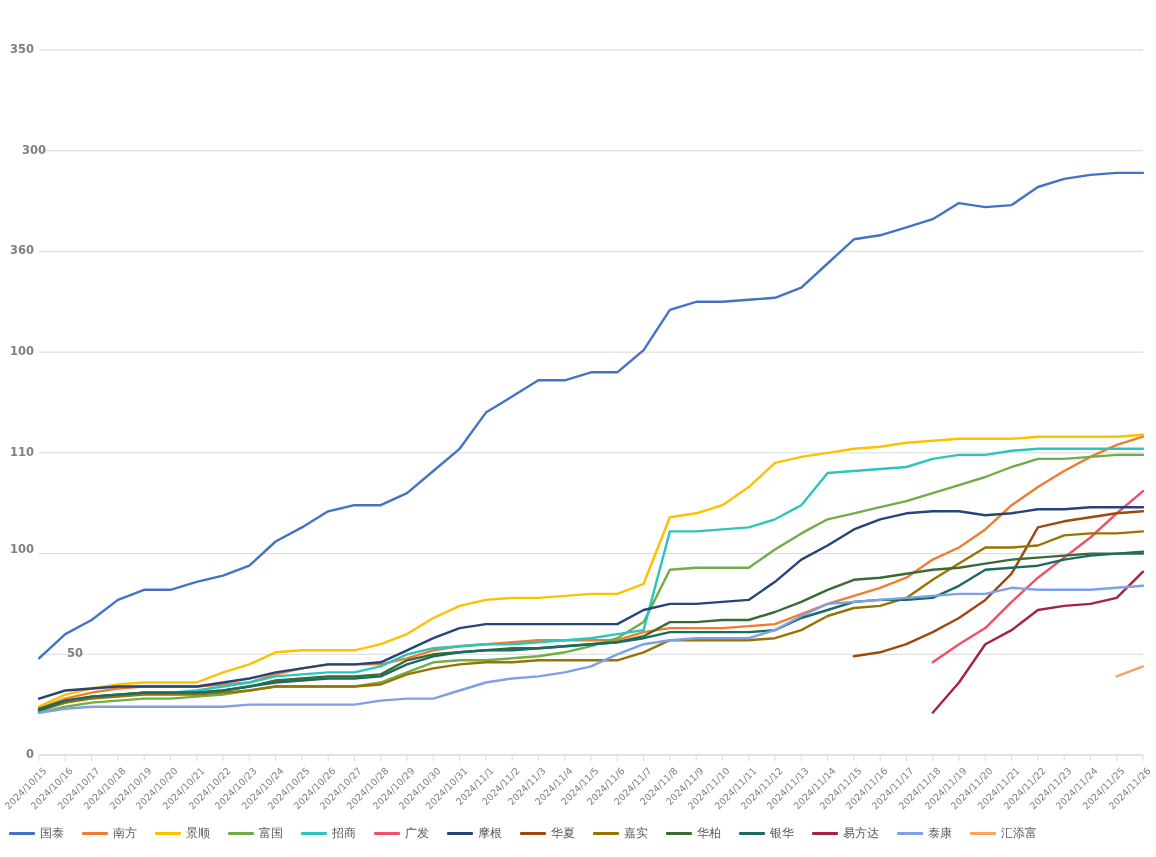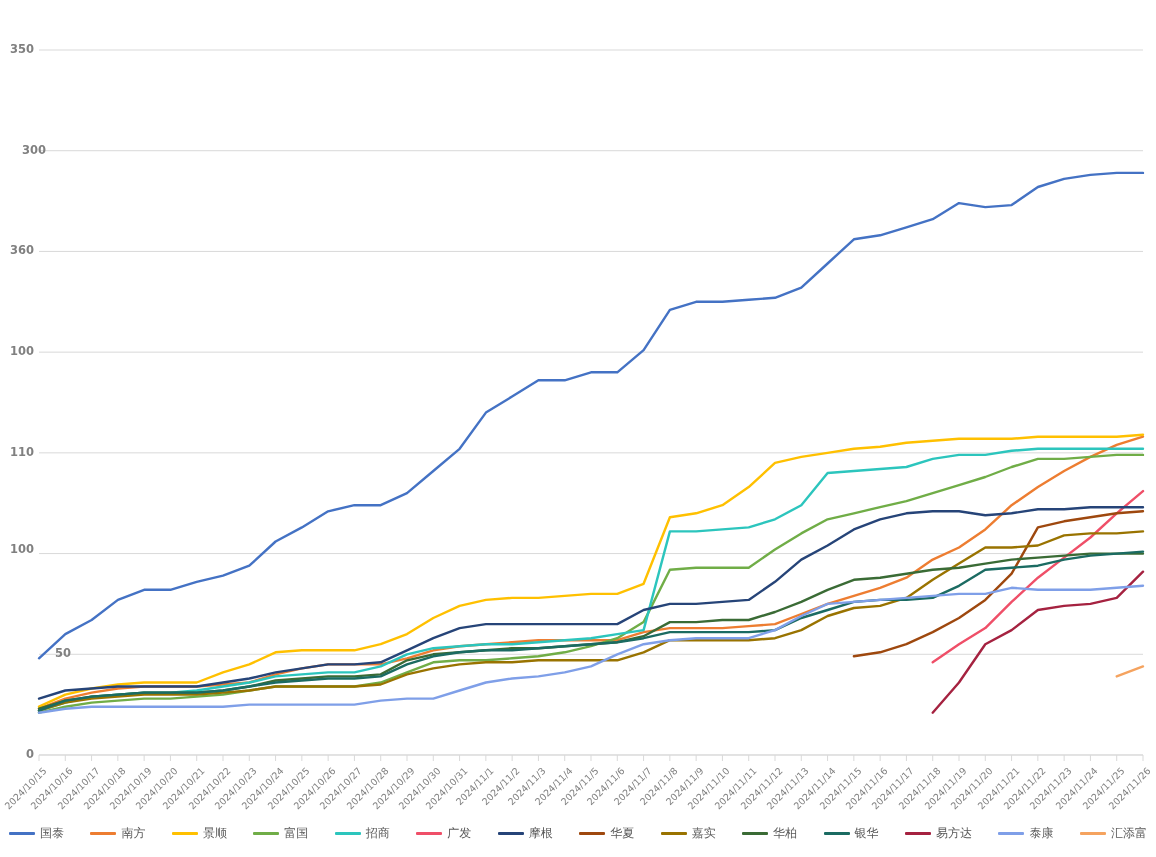--- a/index.html
+++ b/index.html
@@ -20,21 +20,21 @@
     font-family:"DejaVu Sans","Liberation Sans",sans-serif;width:34px;font-weight:bold;
   }
   .xtick-label{
     position:absolute;font-size:9.5px;color:#808080;white-space:nowrap;
     transform-origin:right top;transform:rotate(-45deg);
     font-family:"DejaVu Sans","Liberation Sans",sans-serif;
   }
 
   #legend{
     position:absolute;left:0;top:818px;width:1156px;height:30px;
-    display:flex;align-items:center;justify-content:space-between;gap:0px;
+    display:flex;align-items:center;justify-content:flex-start;gap:0px;
   }
   .legend-item{display:flex;align-items:center;margin:0 9px;}
   .legend-swatch{display:inline-block;width:26px;height:3px;border-radius:1px;margin-right:5px;}
   .legend-text{font-size:12px;color:#595959;font-family:"DejaVu Sans","Liberation Sans",sans-serif;}
 </style>
 </head>
 <body>
 
 <div id="root">
 
@@ -109,21 +109,21 @@
           <polyline points="39.0,710.7 65.3,702.6 91.6,698.6 117.9,696.6 144.1,694.6 170.4,694.6 196.7,694.6 223.0,692.6 249.3,690.5 275.6,686.5 301.9,686.5 328.1,686.5 354.4,686.5 380.7,684.5 407.0,674.4 433.3,668.4 459.6,664.4 485.9,662.3 512.1,662.3 538.4,660.3 564.7,660.3 591.0,660.3 617.3,660.3 643.6,652.3 669.9,640.2 696.1,640.2 722.4,640.2 748.7,640.2 775.0,638.2 801.3,630.1 827.6,616.0 853.9,608.0 880.1,605.9 906.4,597.9 932.7,579.8 959.0,563.6 985.3,547.5 1011.6,547.5 1037.9,545.5 1064.1,535.4 1090.4,533.4 1116.7,533.4 1143.0,531.4" fill="none" stroke="#997300" stroke-width="2.4" stroke-linejoin="round" stroke-linecap="round"></polyline>
           <polyline points="39.0,708.7 65.3,700.6 91.6,696.6 117.9,694.6 144.1,692.6 170.4,692.6 196.7,692.6 223.0,690.5 249.3,686.5 275.6,680.5 301.9,678.5 328.1,676.4 354.4,676.4 380.7,674.4 407.0,660.3 433.3,654.3 459.6,652.3 485.9,650.3 512.1,648.2 538.4,648.2 564.7,646.2 591.0,644.2 617.3,642.2 643.6,636.2 669.9,622.1 696.1,622.1 722.4,620.0 748.7,620.0 775.0,612.0 801.3,601.9 827.6,589.8 853.9,579.8 880.1,577.7 906.4,573.7 932.7,569.7 959.0,567.7 985.3,563.6 1011.6,559.6 1037.9,557.6 1064.1,555.6 1090.4,553.6 1116.7,553.6 1143.0,553.6" fill="none" stroke="#3a6b35" stroke-width="2.4" stroke-linejoin="round" stroke-linecap="round"></polyline>
           <polyline points="39.0,710.7 65.3,700.6 91.6,696.6 117.9,694.6 144.1,692.6 170.4,692.6 196.7,692.6 223.0,690.5 249.3,686.5 275.6,682.5 301.9,680.5 328.1,678.5 354.4,678.5 380.7,676.4 407.0,664.4 433.3,656.3 459.6,652.3 485.9,650.3 512.1,650.3 538.4,648.2 564.7,646.2 591.0,644.2 617.3,642.2 643.6,638.2 669.9,632.1 696.1,632.1 722.4,632.1 748.7,632.1 775.0,630.1 801.3,618.0 827.6,610.0 853.9,601.9 880.1,599.9 906.4,599.9 932.7,597.9 959.0,585.8 985.3,569.7 1011.6,567.7 1037.9,565.7 1064.1,559.6 1090.4,555.6 1116.7,553.6 1143.0,551.6" fill="none" stroke="#1b6b62" stroke-width="2.4" stroke-linejoin="round" stroke-linecap="round"></polyline>
           <polyline points="932.7,712.7 959.0,682.5 985.3,644.2 1011.6,630.1 1037.9,610.0 1064.1,605.9 1090.4,603.9 1116.7,597.9 1143.0,571.7" fill="none" stroke="#a52240" stroke-width="2.4" stroke-linejoin="round" stroke-linecap="round"></polyline>
           <polyline points="39.0,712.7 65.3,708.7 91.6,706.7 117.9,706.7 144.1,706.7 170.4,706.7 196.7,706.7 223.0,706.7 249.3,704.6 275.6,704.6 301.9,704.6 328.1,704.6 354.4,704.6 380.7,700.6 407.0,698.6 433.3,698.6 459.6,690.5 485.9,682.5 512.1,678.5 538.4,676.4 564.7,672.4 591.0,666.4 617.3,654.3 643.6,644.2 669.9,640.2 696.1,638.2 722.4,638.2 748.7,638.2 775.0,630.1 801.3,616.0 827.6,603.9 853.9,601.9 880.1,599.9 906.4,597.9 932.7,595.9 959.0,593.9 985.3,593.9 1011.6,587.8 1037.9,589.8 1064.1,589.8 1090.4,589.8 1116.7,587.8 1143.0,585.8" fill="none" stroke="#7f9fe8" stroke-width="2.4" stroke-linejoin="round" stroke-linecap="round"></polyline>
           <polyline points="1116.7,676.4 1143.0,666.4" fill="none" stroke="#f5a35f" stroke-width="2.4" stroke-linejoin="round" stroke-linecap="round"></polyline>
         </g>
     </svg>
     <div id="ylabels">
         <div class="ytick-label" style="left: 0px; top: 747px;">0</div>
-        <div class="ytick-label" style="left: 0px; top: 646.286px; padding-left: 37px;">50</div>
+        <div class="ytick-label" style="left: 12px; top: 646.286px; padding-left: 37px;">50</div>
         <div class="ytick-label" style="left: 0px; top: 542px;">100</div>
         <div class="ytick-label" style="left: 0px; top: 444.857px;">110</div>
         <div class="ytick-label" style="left: 0px; top: 344.143px;">100</div>
         <div class="ytick-label" style="left: 0px; top: 243.429px;">360</div>
         <div class="ytick-label" style="left: 0px; top: 142.714px; margin-left: 12px;">300</div>
         <div class="ytick-label" style="left: 0px; top: 42px;">350</div>
       </div>
     <div id="xlabels">
         <div class="xtick-label" style="left: -21px; top: 765px; width: 62px; text-align: right;">2024/10/15</div>
         <div class="xtick-label" style="left: 5.28571px; top: 765px; width: 62px; text-align: right;">2024/10/16</div>

